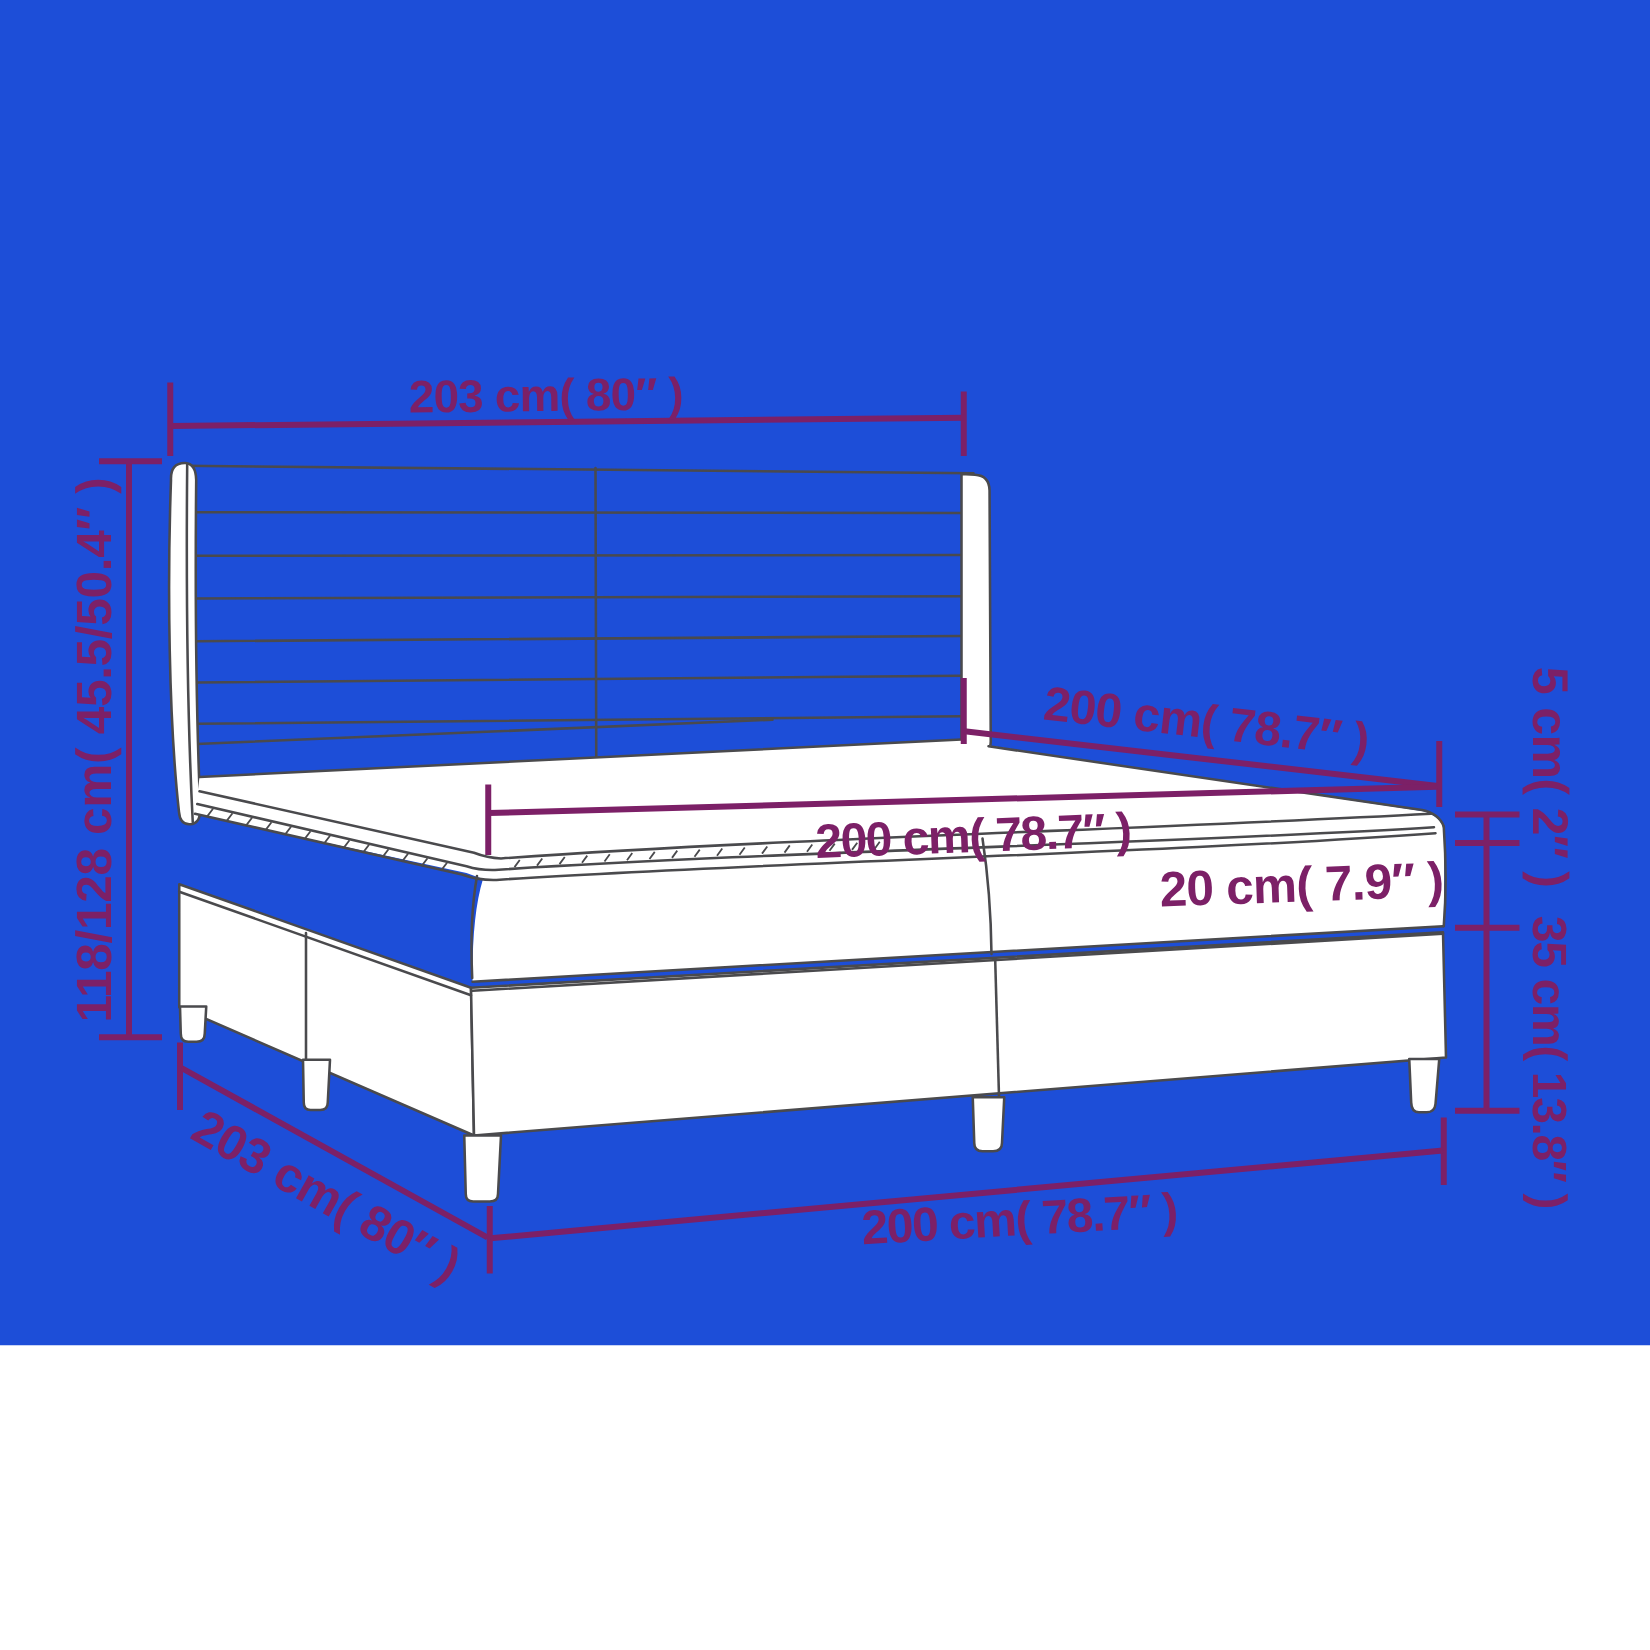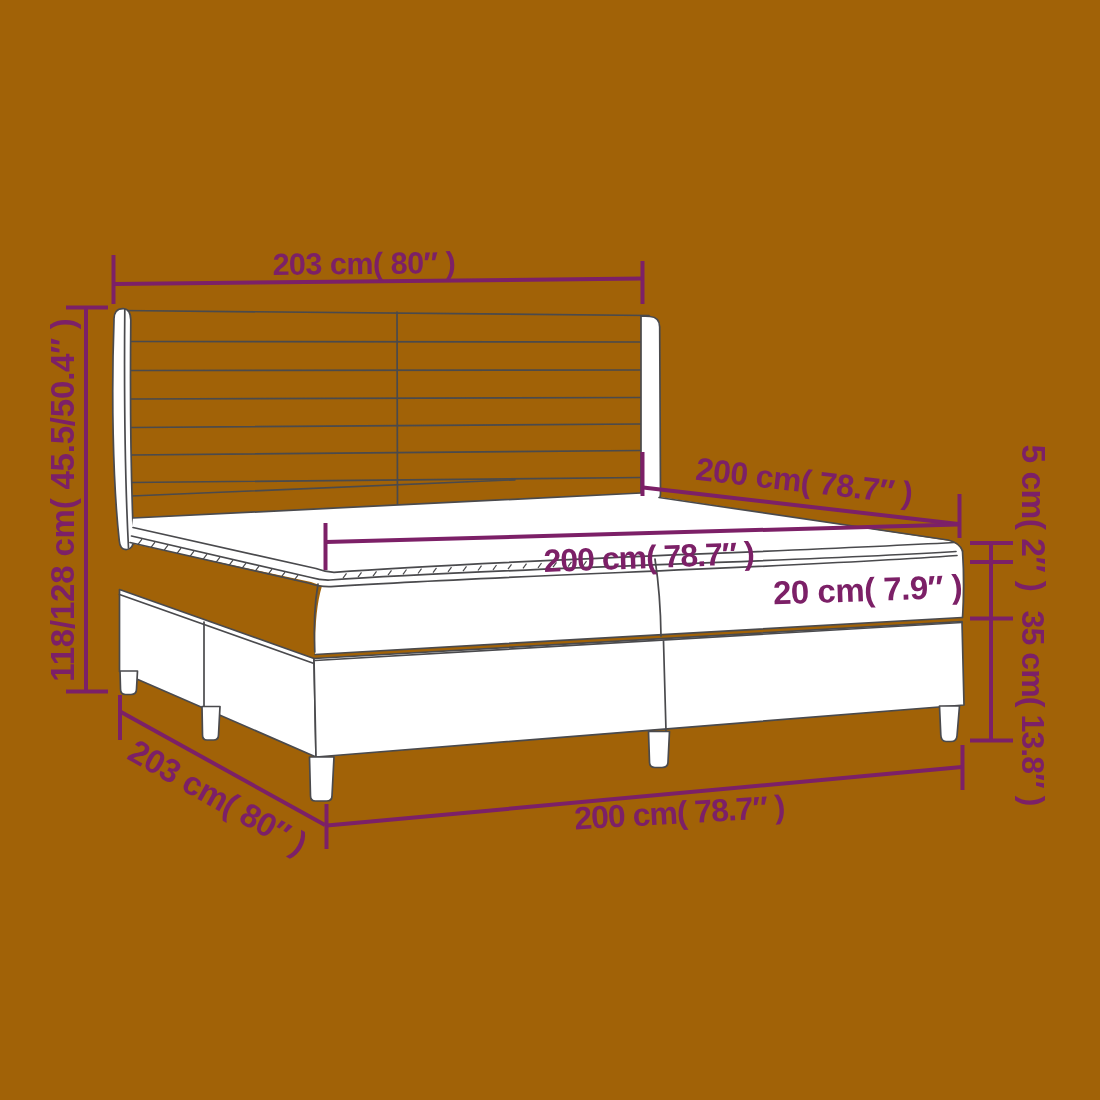--- a/index.html
+++ b/index.html
@@ -1,16 +1,16 @@
 <!DOCTYPE html>
 <html><head>
 <meta charset="utf-8">
 <style>
   html,body{margin:0;padding:0;background:#ffffff;}
-  .wrap{width:1100px;height:1100px;position:relative;overflow:hidden;background:#a16207;}
+  .wrap{width:1100px;height:897px;position:relative;overflow:hidden;background:#1d4ed8;}
   text{font-family:"Liberation Sans", sans-serif;font-weight:bold;fill:#7c2067;}
 </style>
 </head>
 <body>
 <div class="wrap">
 <svg width="1100" height="1100" viewBox="0 0 1100 1100">
   <g stroke="#4a4a4d" stroke-width="1.7" fill="none" stroke-linecap="round" stroke-linejoin="round">
 
     <path d="M121,310.5 L649,315.5"></path>
 

